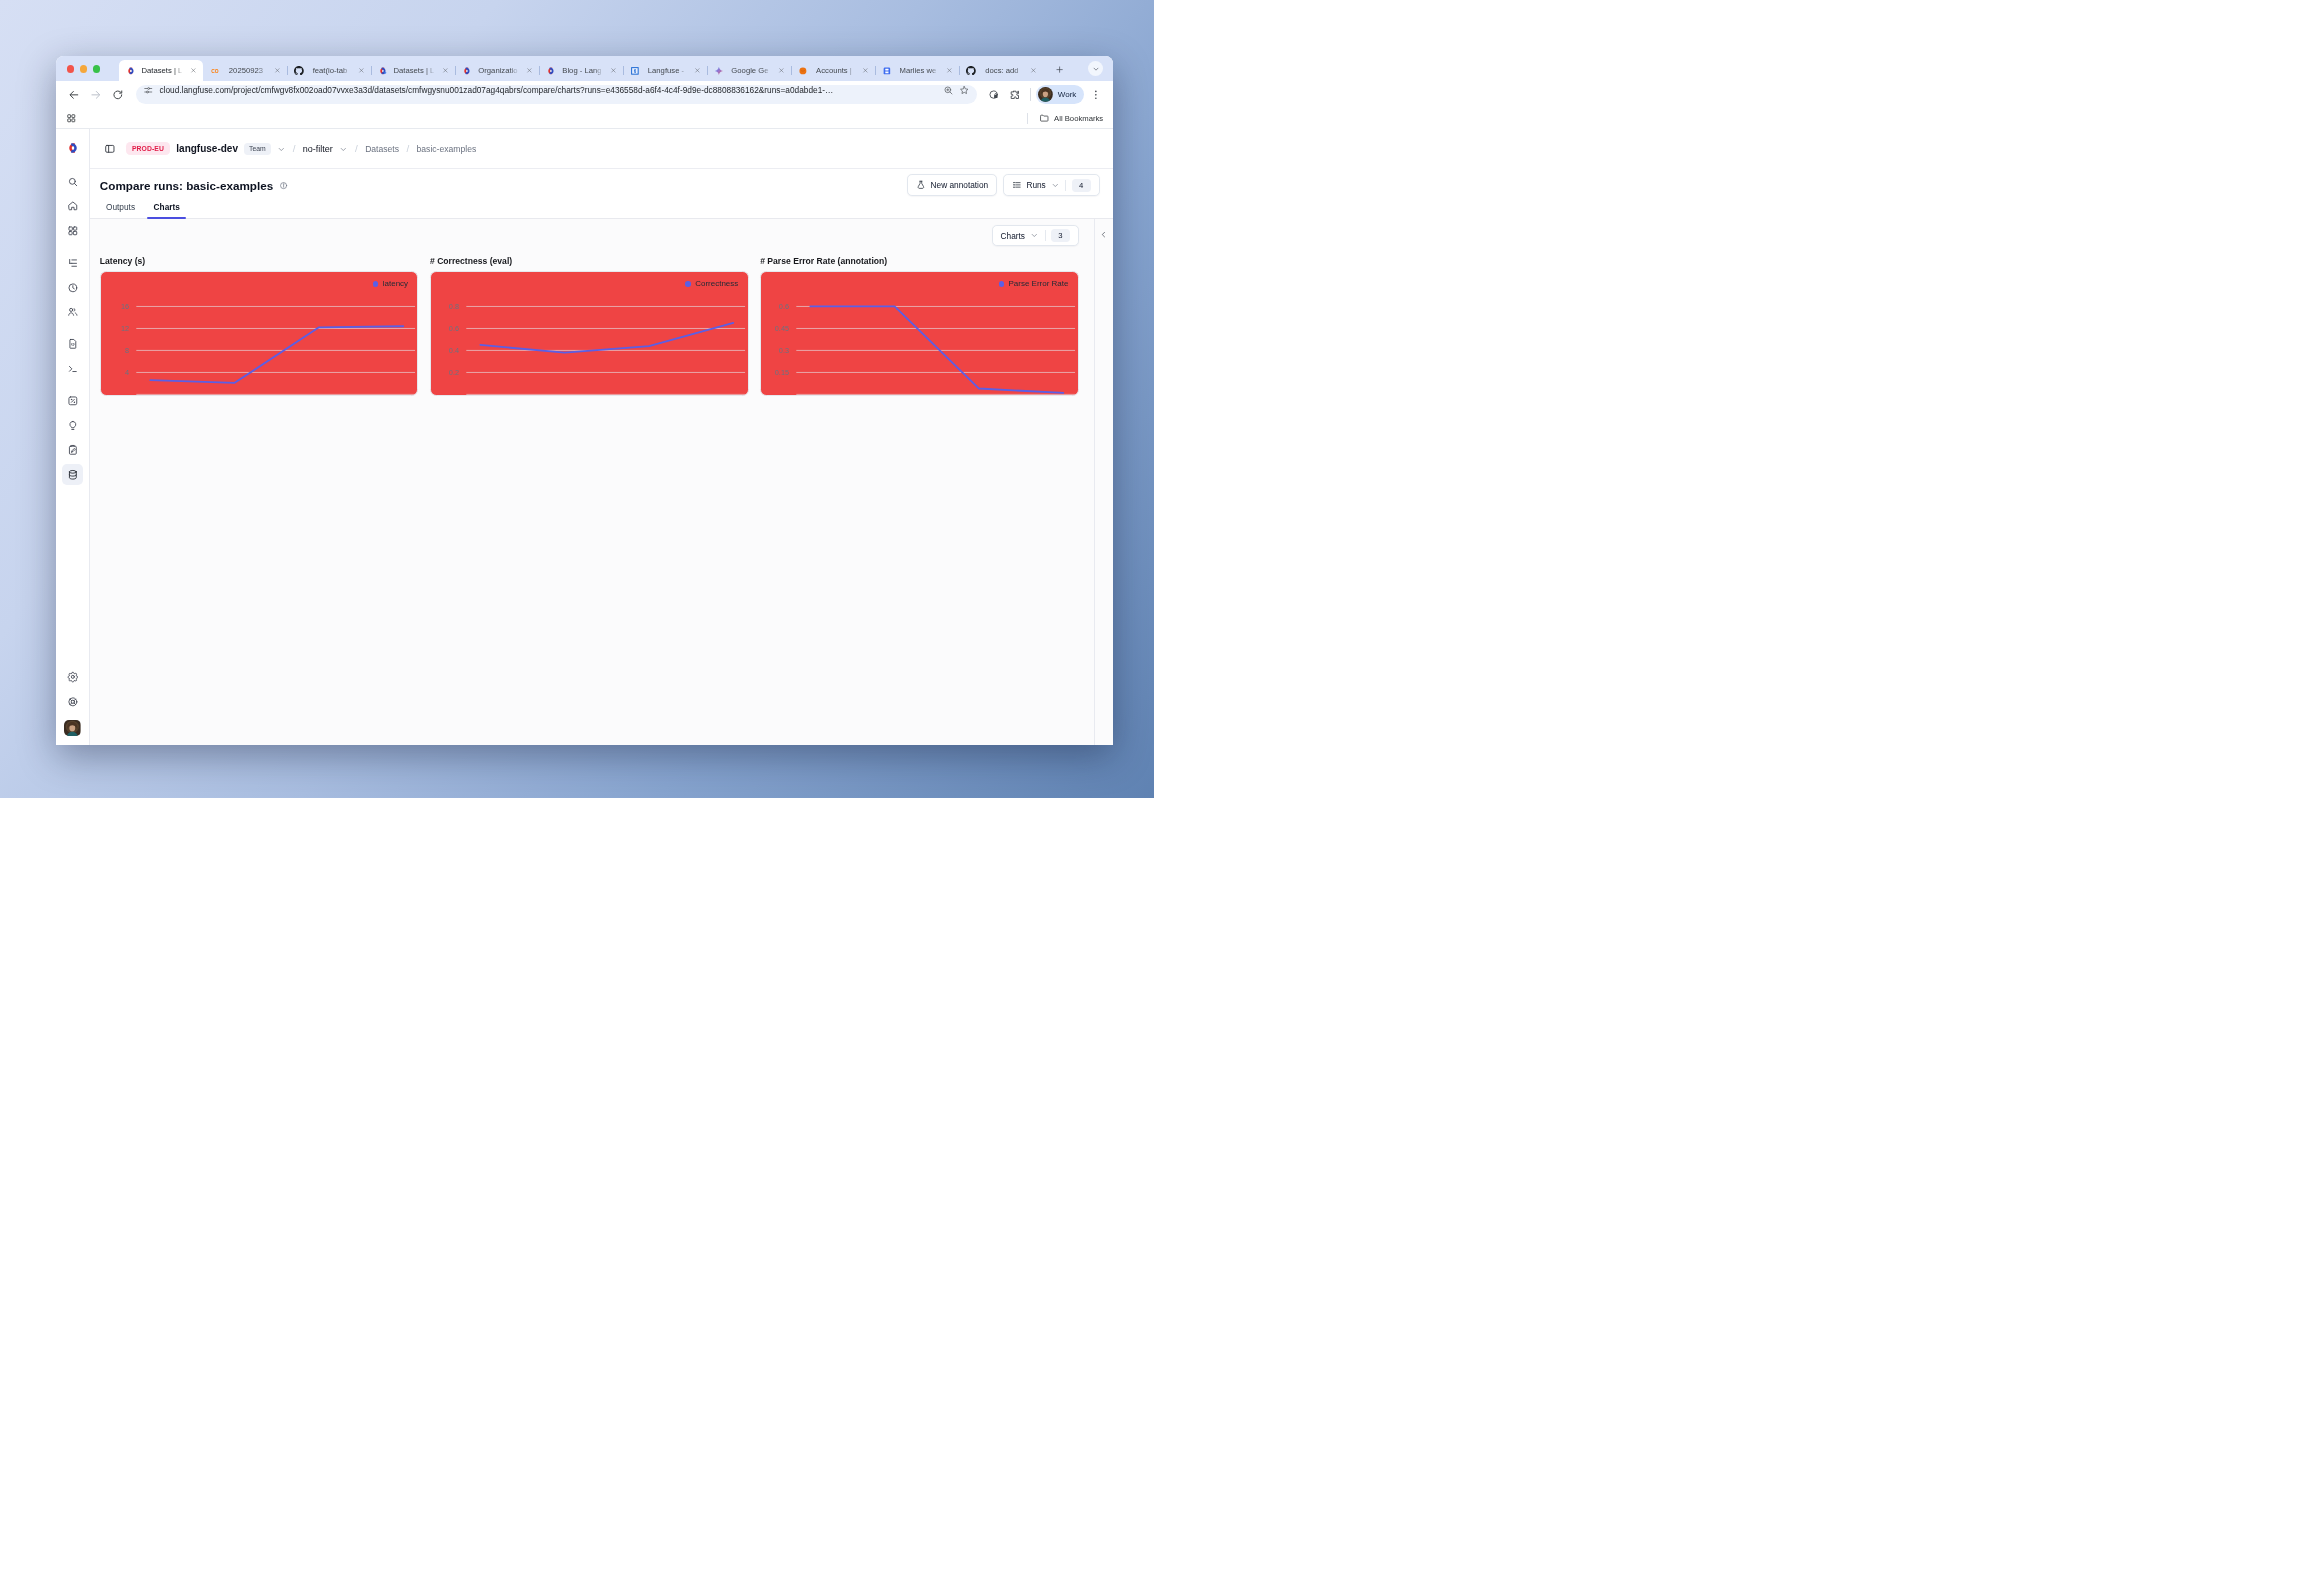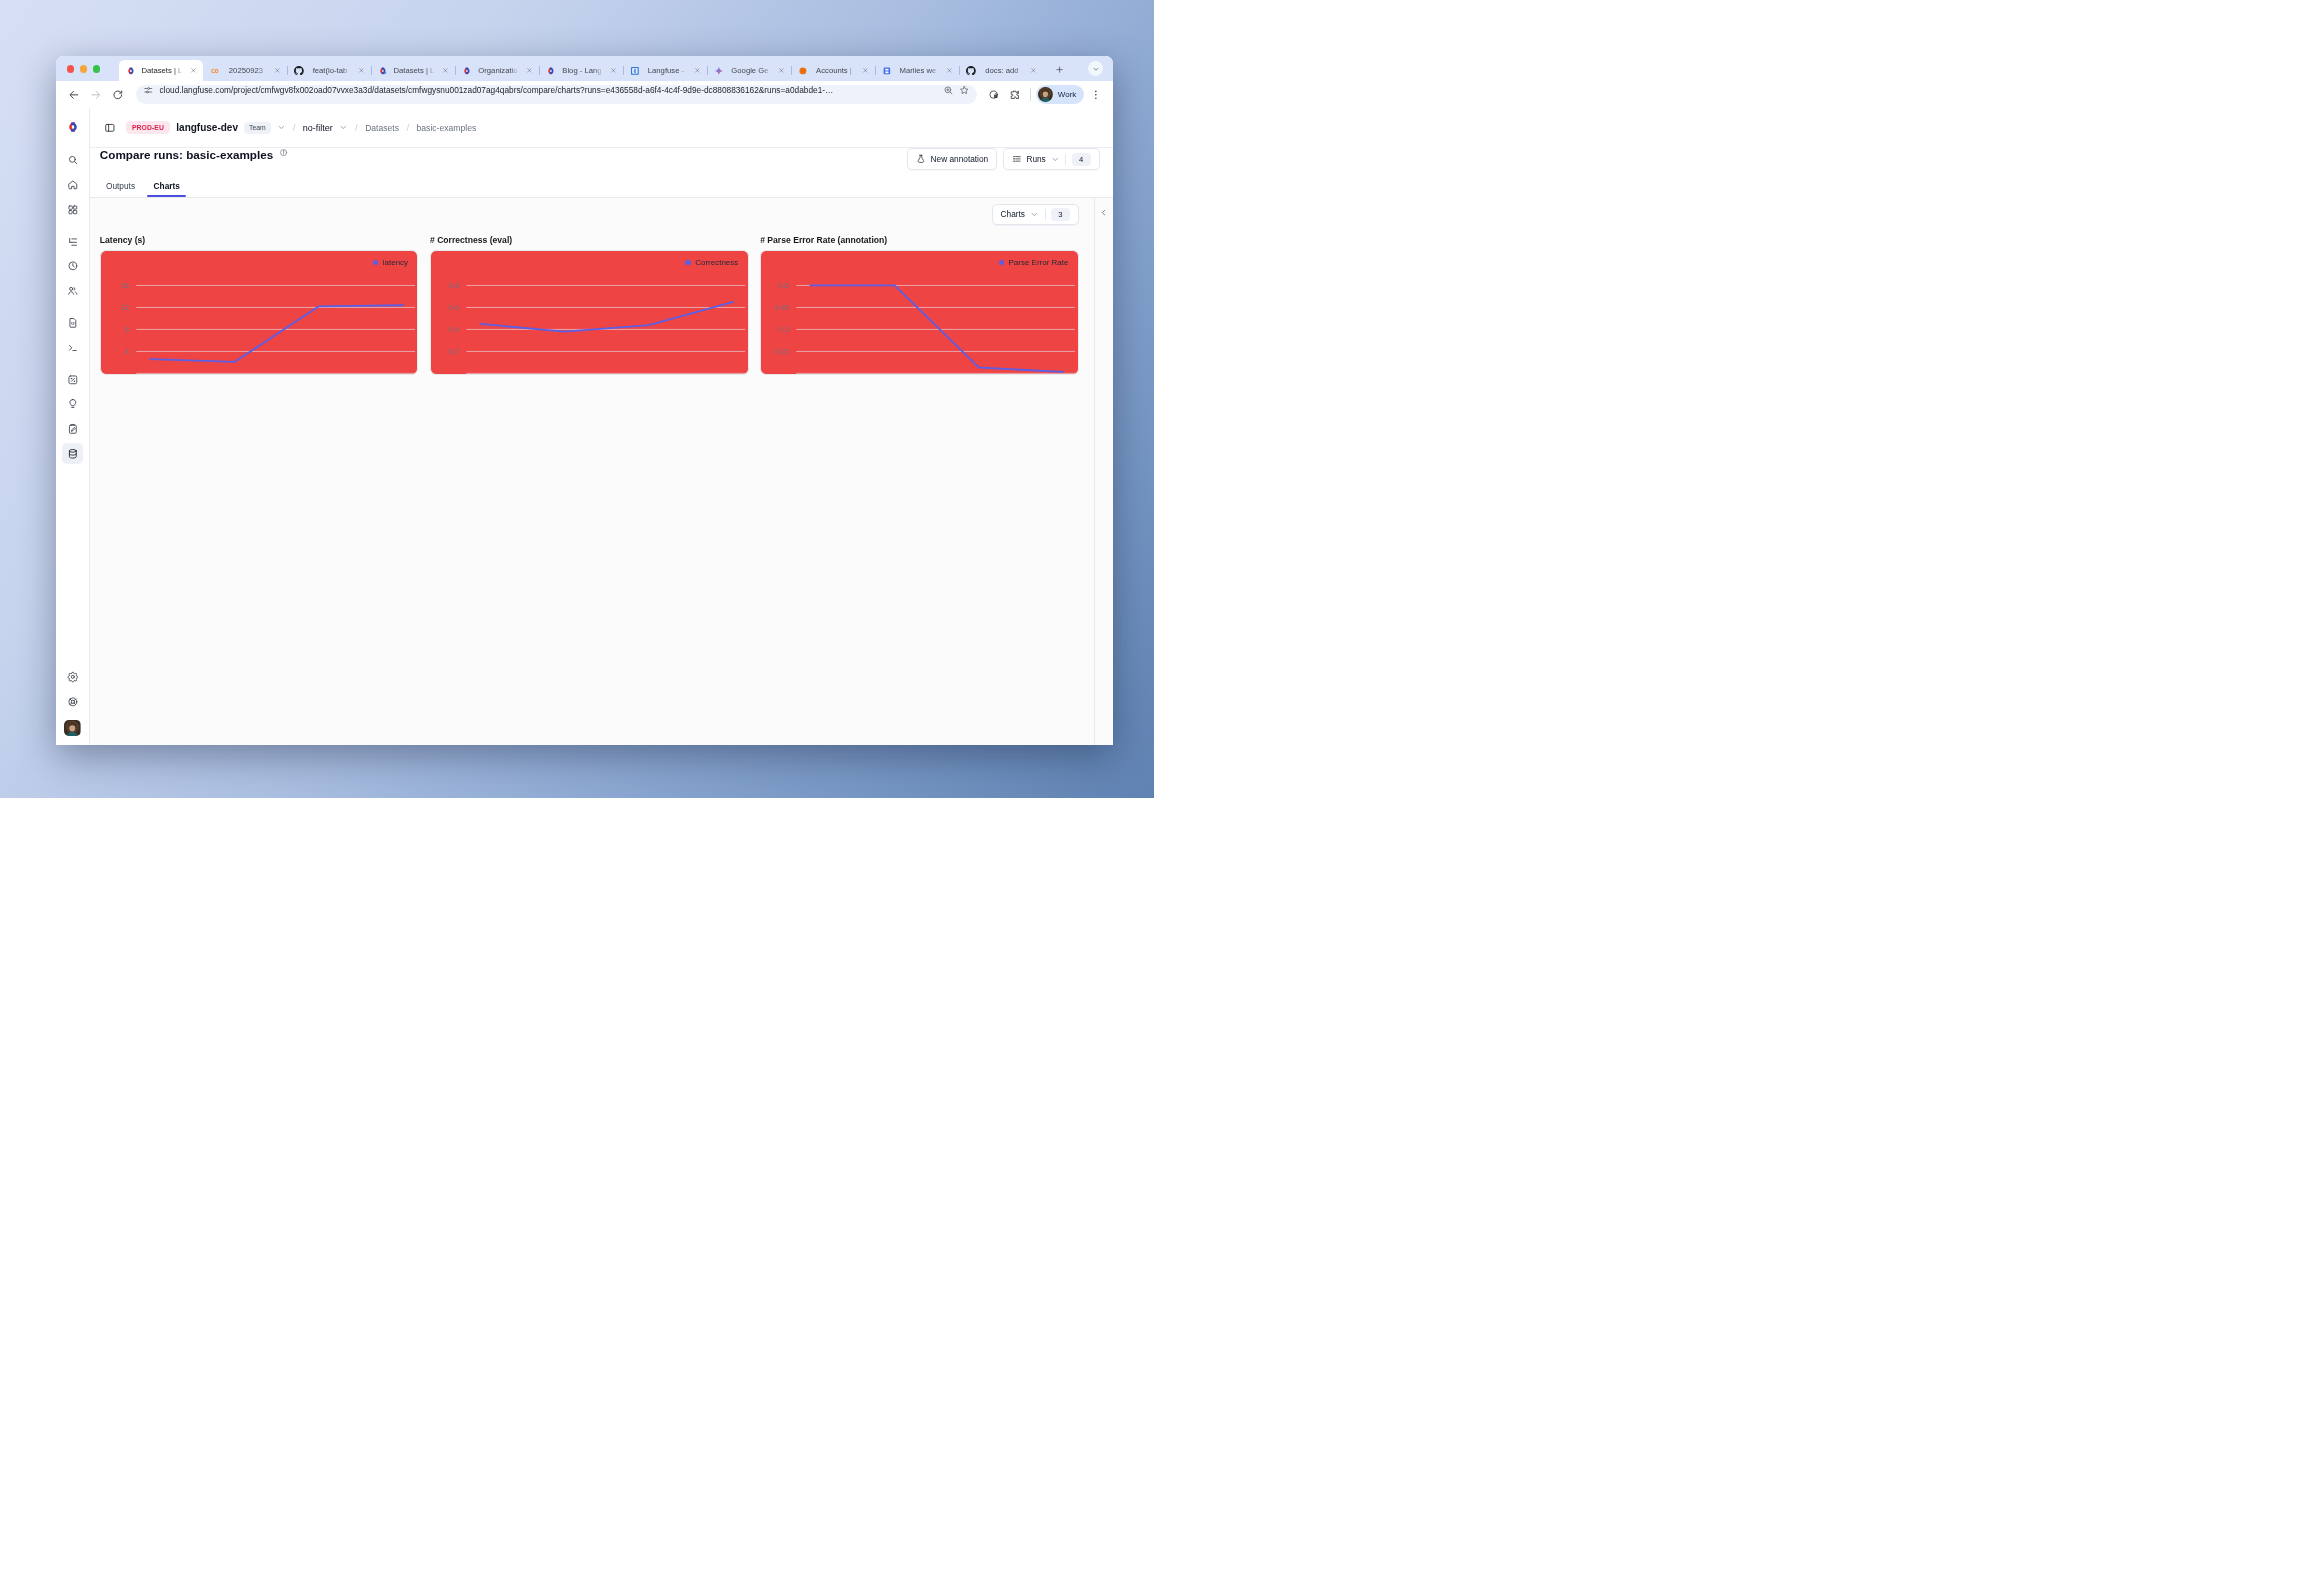--- a/index.html
+++ b/index.html
@@ -80,21 +80,21 @@
        padding:3.1px 6.2px;letter-spacing:0.1px;}
   .orgname{font-size:10px;font-weight:700;color:#101420;}
   .planbadge{font-size:6.8px;font-weight:500;color:#3d4452;background:#eef1f7;border-radius:3.7px;padding:2.5px 4.9px;}
   .chev{width:8.6px;height:8.6px;display:flex;color:#6a7280;}
   .chev svg{width:8.6px;height:8.6px;margin:auto;}
   .slash{color:#c9d0da;font-size:9.8px;padding:0 1.2px;}
   .slash::before{content:"/";}
   .bc-item{font-size:9px;font-weight:500;color:#101420;}
   .bc-link{font-size:8.6px;color:#6b7280;}
   
-  .titlerow{height:32px;display:flex;align-items:flex-start;padding:0 13.5px 0 9.8px;gap:5.5px;flex:none;}
+  .titlerow{height:32px;display:flex;align-items:center;padding:0 13.5px 0 9.8px;gap:5.5px;flex:none;}
   .pagetitle{font-size:11.7px;font-weight:700;color:#0c1220;}
   .infoic{width:9.8px;height:9.8px;display:flex;color:#6b7280;}
   .infoic svg{width:9.2px;height:9.2px;margin:auto;}
   .titlespacer{flex:1;}
   .btn{height:22px;background:#fff;border:0.6px solid #e2e7ee;border-radius:4.9px;display:flex;
        align-items:center;gap:4.9px;padding:0 8px;font-size:8.3px;font-weight:500;color:#0f172a;
        box-shadow:0 0.6px 1.2px rgba(16,24,40,.04);}
   .btn .bic{width:9.8px;height:9.8px;display:flex;color:#1f2733;}
   .btn .bic svg{width:9.8px;height:9.8px;}
   .btn .bdiv{width:0.6px;height:11px;background:#e5e9ef;margin:0 1.2px;}
@@ -379,20 +379,40 @@
       </div>
       <div class="chromeic">
           <svg viewBox="0 0 24 24" fill="currentColor">
             <circle cx="12" cy="5" r="1.7"></circle>
             <circle cx="12" cy="12" r="1.7"></circle>
             <circle cx="12" cy="19" r="1.7"></circle>
           </svg>
         </div>
     </div>
 
+    <div class="bookmarks">
+      <span class="bmicon">
+          <svg viewBox="0 0 24 24" fill="none" stroke="currentColor" stroke-width="2">
+            <rect x="4" y="4" width="6.5" height="6.5" rx="1"></rect>
+            <rect x="13.5" y="4" width="6.5" height="6.5" rx="1"></rect>
+            <rect x="4" y="13.5" width="6.5" height="6.5" rx="1"></rect>
+            <rect x="13.5" y="13.5" width="6.5" height="6.5" rx="1"></rect>
+          </svg>
+        </span>
+      <span class="bmspacer"></span>
+      <span class="bmright">
+        <span class="bmdiv"></span>
+        <span class="bmicon">
+            <svg viewBox="0 0 24 24" fill="none" stroke="currentColor" stroke-width="1.8" stroke-linecap="round" stroke-linejoin="round">
+              <path d="M3.5 6.5A1.5 1.5 0 0 1 5 5h4l2 2h8a1.5 1.5 0 0 1 1.5 1.5V17a1.5 1.5 0 0 1-1.5 1.5H5A1.5 1.5 0 0 1 3.5 17z"></path>
+            </svg>
+          </span>
+        <span class="bmlabel">All Bookmarks</span>
+      </span>
+    </div>
 
     <div class="app">
 
       <div class="sidebar">
         <div class="logo-cell">
             <svg viewBox="0 0 24 24" fill="none">
               <path d="M15 6.4A5.8 5.8 0 1 0 15 17.6" stroke="#e0312e" stroke-width="4.4"></path>
               <path d="M9 6.4A5.8 5.8 0 1 1 9 17.6" stroke="#2f4cc0" stroke-width="4.4"></path>
             </svg>
           </div>

